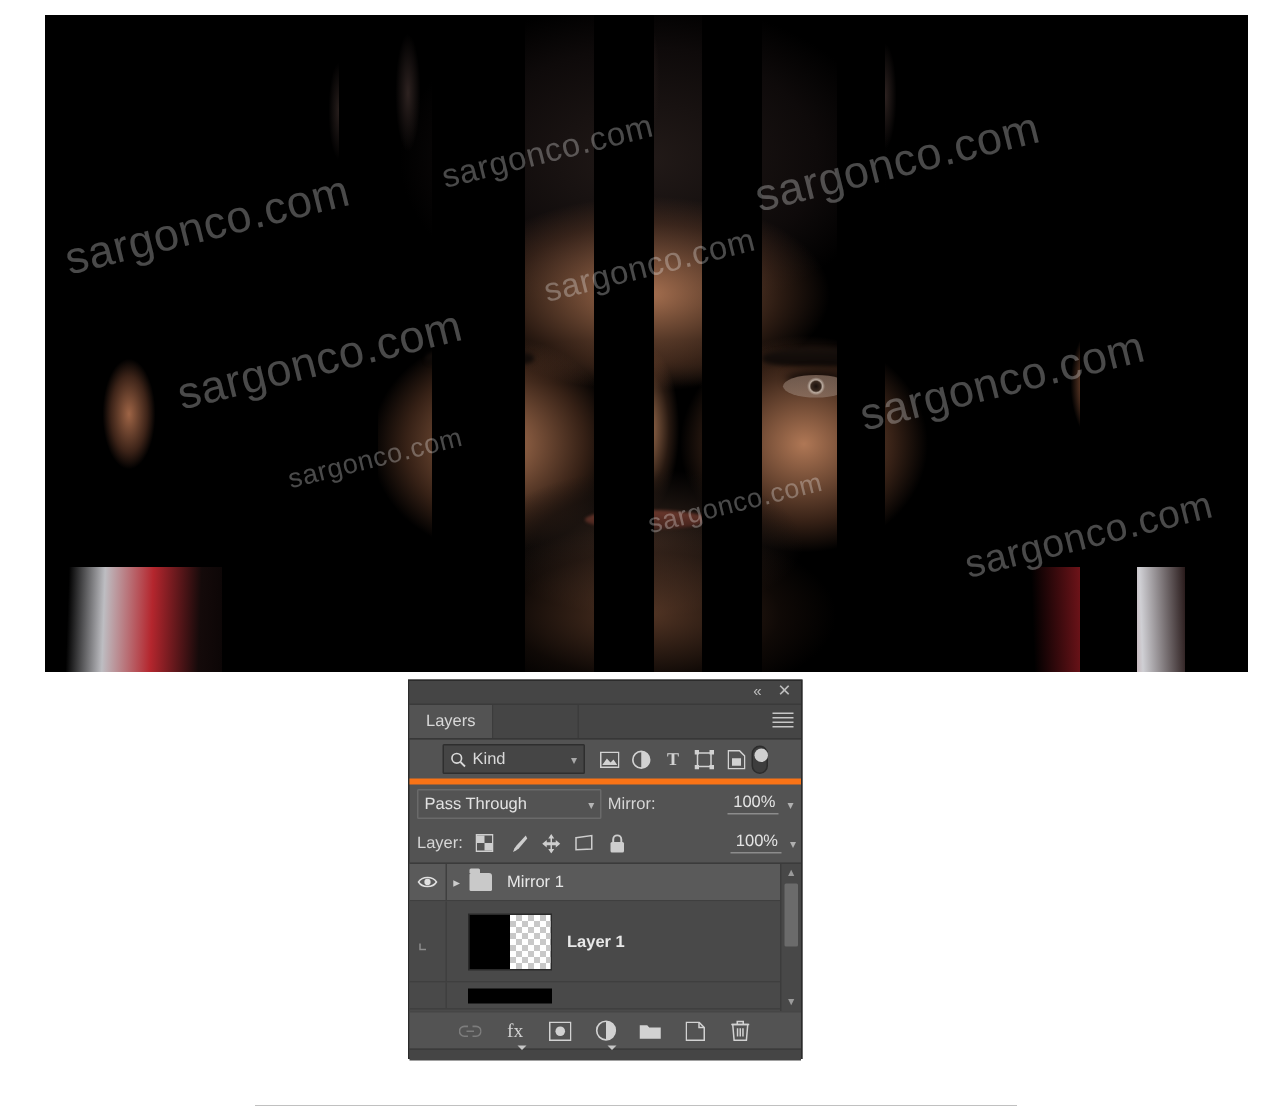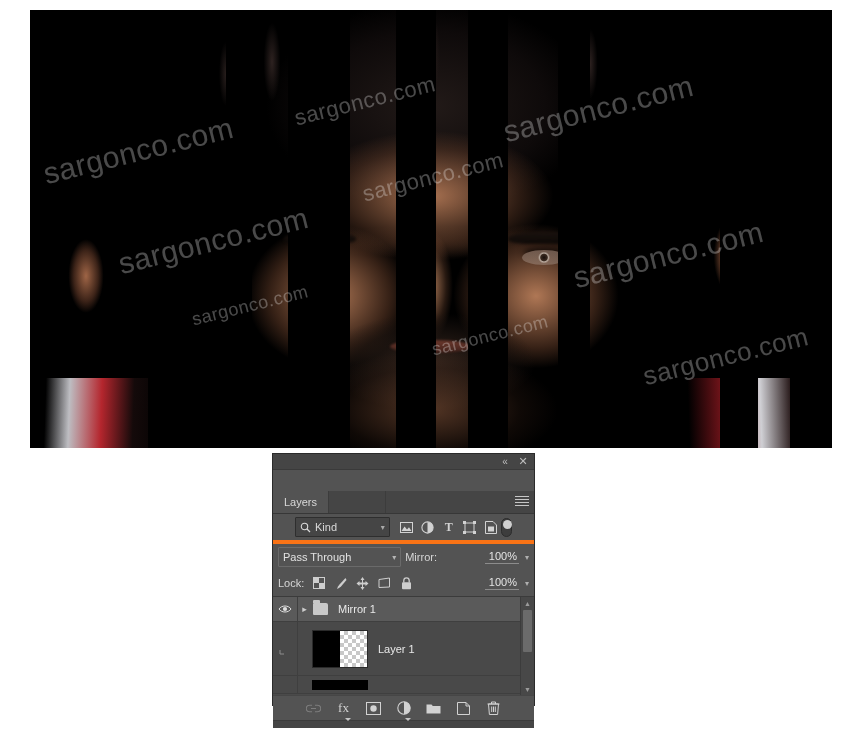--- a/index.html
+++ b/index.html
@@ -166,21 +166,20 @@
   #collapse-btn { right: 22px; }
   #close-btn { right: 4px; font-size: 11px; }
 
   .tabs-row {
     height: 22px;
     background: #454545;
     position: relative;
     display: flex;
     align-items: stretch;
     border-bottom: 1px solid #373737;
-    margin-top: 21px;
   }
   .tab {
     padding: 0 11px;
     display: flex;
     align-items: center;
     font-size: 11px;
     color: #d8d8d8;
     background: #535353;
     border-right: 1px solid #3c3c3c;
     cursor: pointer;
@@ -478,21 +477,21 @@
     <div class="blend-select">
       <span>Pass Through</span>
       <span class="chev">▾</span>
     </div>
     <span class="opacity-label">Mirror:</span>
     <span class="num-field">100%</span>
     <span class="mini-chev">▾</span>
   </div>
 
   <div class="lock-row">
-    <span class="opacity-label">Lock:</span>
+    <span class="opacity-label">Layer:</span>
     <div class="lock-icons">
       <span class="lock-icon">
         <svg width="12" height="12" viewBox="0 0 12 12">
             <rect x="0.5" y="0.5" width="11" height="11" fill="none" stroke="#cecece"></rect>
             <rect x="1" y="1" width="5" height="5" fill="#cecece"></rect>
             <rect x="6" y="6" width="5" height="5" fill="#cecece"></rect>
           </svg>
       </span>
       <span class="lock-icon">
         <svg width="13" height="13" viewBox="0 0 13 13">
@@ -528,21 +527,21 @@
         <svg width="14" height="10" viewBox="0 0 14 10">
           <path d="M1 5 C3.5 1, 10.5 1, 13 5 C10.5 9, 3.5 9, 1 5 Z" fill="none" stroke="#e0e0e0" stroke-width="1"></path>
           <circle cx="7" cy="5" r="2.1" fill="#e0e0e0"></circle>
         </svg>
       </div>
       <span class="disclosure">▸</span>
       <span class="folder-icon"></span>
       <span class="layer-name">Mirror 1</span>
     </div>
 
-    <div class="layer-row normal" style="padding-right:29px;">
+    <div class="layer-row normal" style="padding-right:29px;font-weight:bold;">
       <div class="eye-cell">
         <svg width="12" height="12" viewBox="0 0 12 12">
           <path d="M1 7 V11 H5" fill="none" stroke="#8d8d8d" stroke-width="1"></path>
         </svg>
       </div>
       <div class="thumb">
         <div class="half-black"></div>
         <div class="half-checker"></div>
       </div>
       <span class="layer-name">Layer 1</span>

